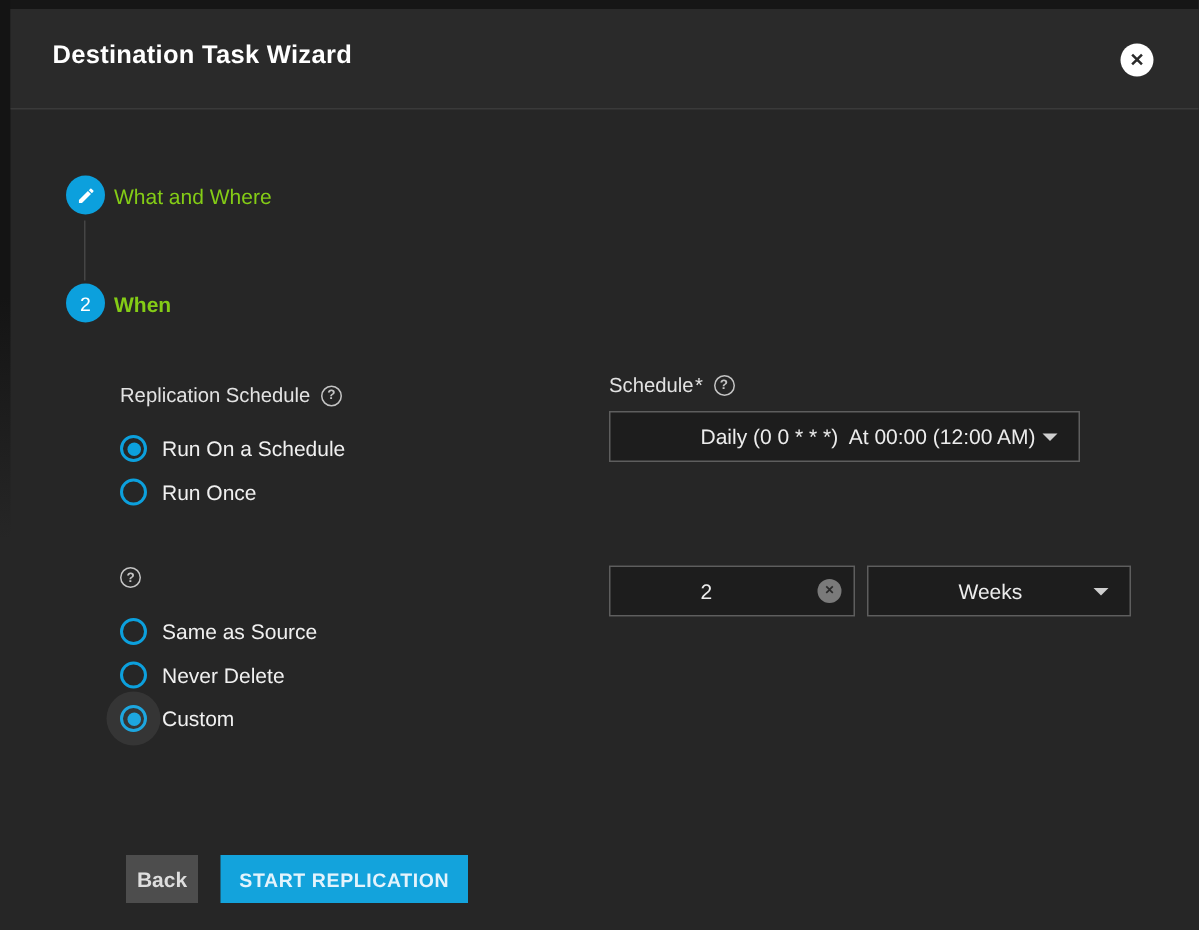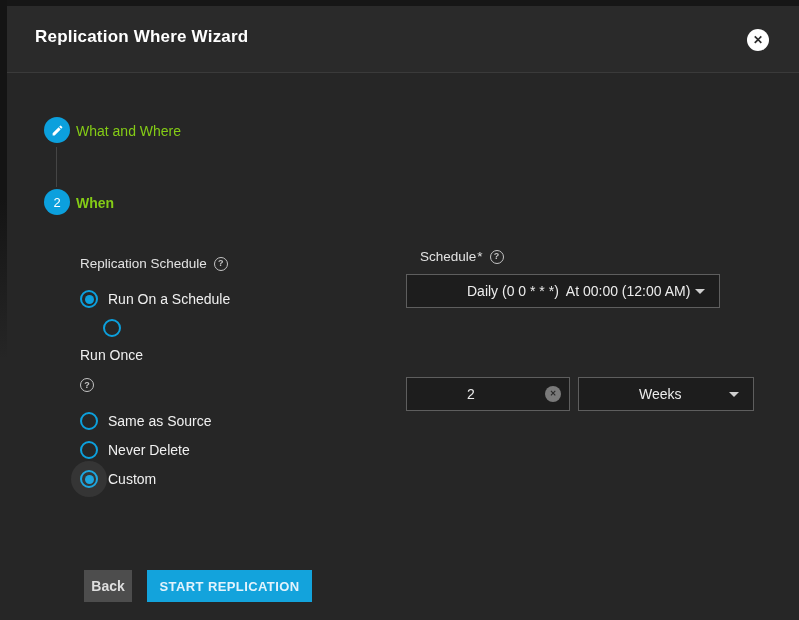--- a/index.html
+++ b/index.html
@@ -114,21 +114,21 @@
     background: #13a3dc; color: #e3f3fc; font-size: 13px; font-weight: 700; letter-spacing: .4px;
   }
 </style>
 </head>
 <body>
 
 <div class="edge-top"></div>
 <div class="edge-left"></div>
 
 <div class="dialog-header">
-  <div class="dialog-title">Replication Where Wizard</div>
+  <div class="dialog-title">Destination Task Wizard</div>
   <div class="close-btn">
     <span>✕</span>
   </div>
 </div>
 <div class="divider"></div>
 
 <div class="step-circle step1">
   <span style="display:flex;">
     <svg viewBox="0 0 24 24">
         <path d="M3 17.25V21h3.75L17.81 9.94l-3.75-3.75L3 17.25zM20.71 7.04c.39-.39.39-1.02 0-1.41l-2.34-2.34a.9959.9959 0 0 0-1.41 0l-1.83 1.83 3.75 3.75 1.83-1.83z"></path>
@@ -146,26 +146,26 @@
   <span>Replication Schedule</span>
   <span class="help-icon">
       <span>?</span>
     </span>
 </div>
 
 <div class="radio-row checked" style="top:290px;">
   <span class="radio-outer"></span>
   <span class="radio-label">Run On a Schedule</span>
 </div>
-<div class="radio-row" style="top:319px;flex-direction:column;">
+<div class="radio-row" style="top:319px;">
   <span class="radio-outer"></span>
   <span class="radio-label">Run Once</span>
 </div>
 
-<div class="section-label" style="left:420px; top:249px;">
+<div class="section-label" style="left:406px; top:249px;">
   <span><span>Schedule</span><span class="req">*</span></span>
   <span class="help-icon">
       <span>?</span>
     </span>
 </div>
 <div class="field-box" style="left:406px; top:274px; width:314px;">
   <span class="value">Daily (0 0 * * *)  At 00:00 (12:00 AM)</span>
   <span class="caret-down"></span>
 </div>
 

